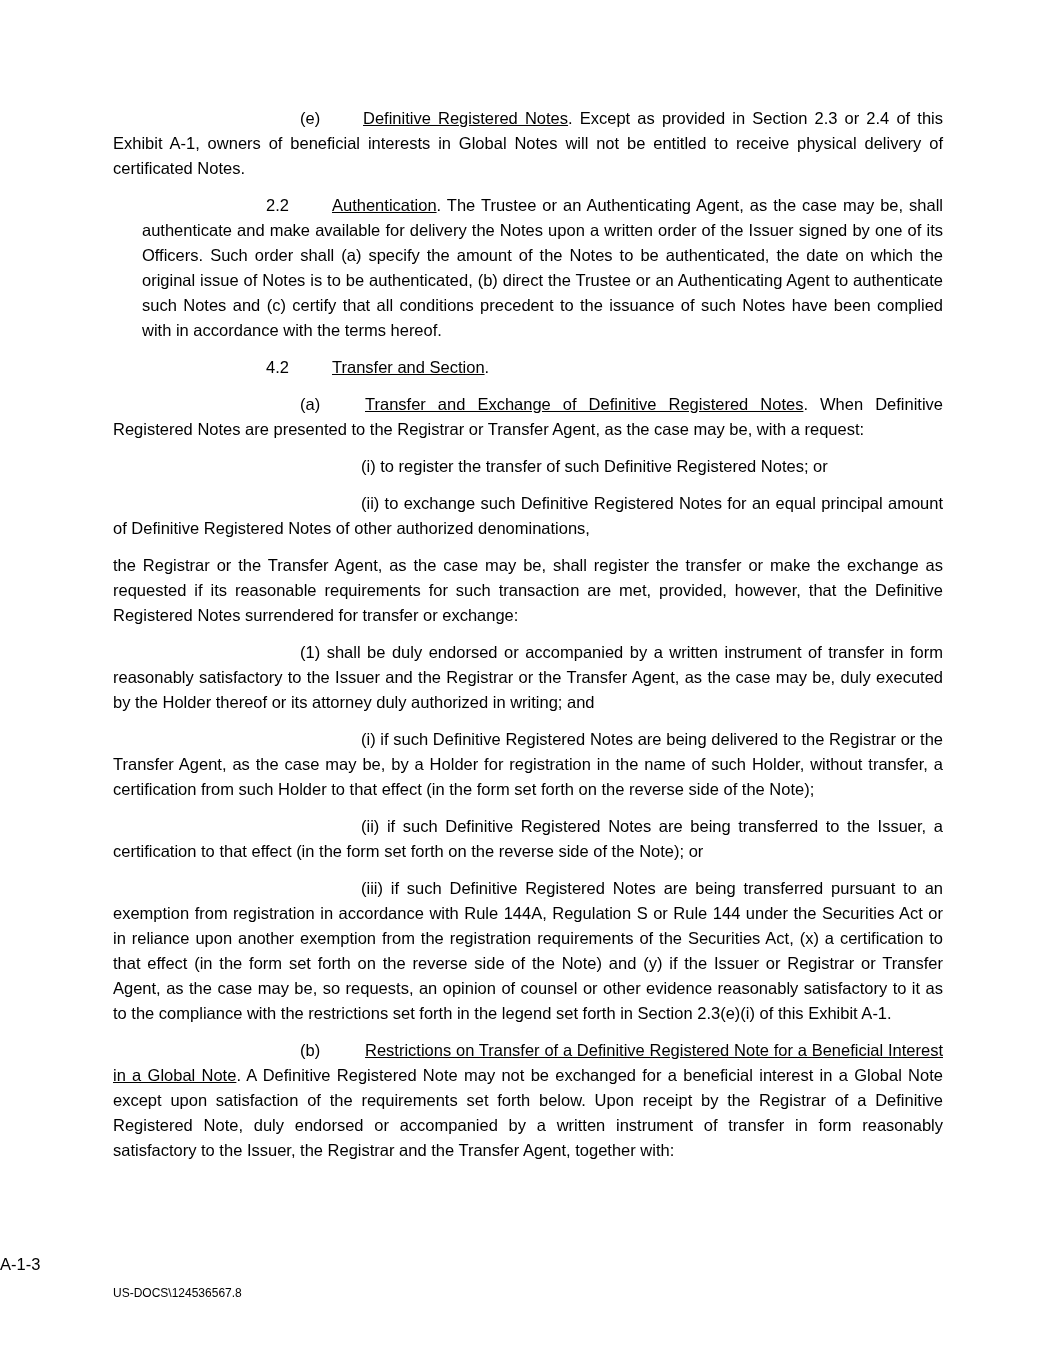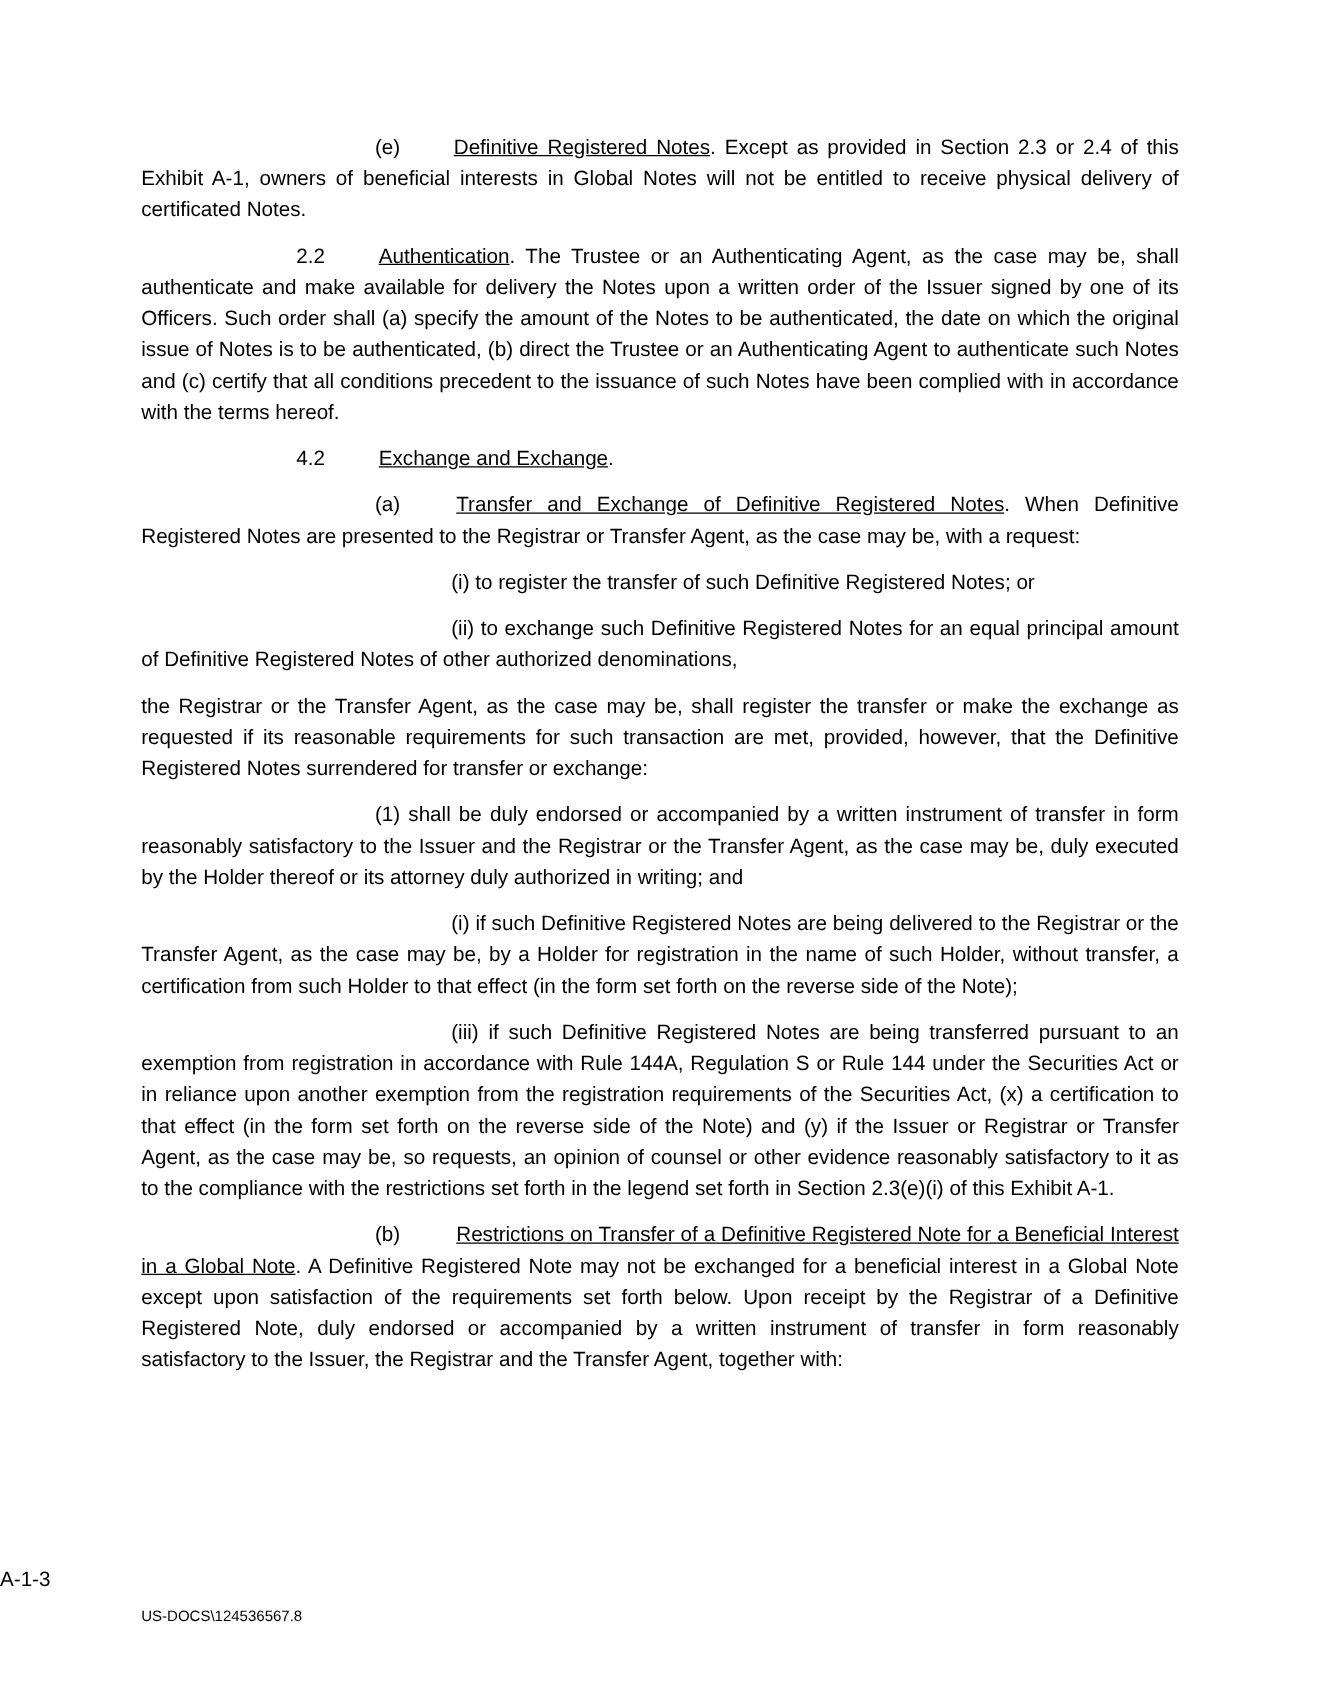--- a/index.html
+++ b/index.html
@@ -17,21 +17,21 @@
     position: absolute;
     left: 113px;
     top: 106px;
     width: 830px;
   }
   .para {
     margin: 0 0 12px 0;
     text-align: justify;
     line-height: 25px;
   }
-  .ind1 { text-indent: 124px; }   
+  .ind1 { text-indent: 124px; margin-left: 29px; }   
   .ind2 { text-indent: 187px; }   
   .ind3 { text-indent: 248px; margin-top: 12px; }   
   .lbl { display: inline-block; text-indent: 0; }
   .w63 { width: 63px; }
   .w65 { width: 65px; }
   .w66 { width: 66px; }
   .ul { text-decoration: underline; }
   .footer-page {
     position: absolute;
     top: 1252px;
@@ -51,35 +51,36 @@
 </head>
 <body>
 
 <div class="page">
   <div class="content">
 
     <p class="para ind2"><span class="lbl w63">(e)</span><span class="ul">Definitive Registered Notes</span><span>. Except as provided in Section 2.3 or 2.4 of this Exhibit A-1, owners of beneficial interests in Global Notes will not be entitled to receive physical delivery of certificated Notes.</span></p>
 
     <p class="para ind1"><span class="lbl w66">2.2</span><span class="ul">Authentication</span><span>. The Trustee or an Authenticating Agent, as the case may be, shall authenticate and make available for delivery the Notes upon a written order of the Issuer signed by one of its Officers. Such order shall (a) specify the amount of the Notes to be authenticated, the date on which the original issue of Notes is to be authenticated, (b) direct the Trustee or an Authenticating Agent to authenticate such Notes and (c) certify that all conditions precedent to the issuance of such Notes have been complied with in accordance with the terms hereof.</span></p>
 
-    <p class="para ind1"><span class="lbl w66">4.2</span><span class="ul">Exchange and Exchange</span><span>.</span></p>
+    <p class="para ind1"><span class="lbl w66">4.2</span><span class="ul">Transfer and Section</span><span>.</span></p>
 
     <p class="para ind2"><span class="lbl w65">(a)</span><span class="ul">Transfer and Exchange of Definitive Registered Notes</span><span>. When Definitive Registered Notes are presented to the Registrar or Transfer Agent, as the case may be, with a request:</span></p>
 
     <p class="para ind3"><span>(i) to register the transfer of such Definitive Registered Notes; or</span></p>
 
     <p class="para ind3"><span>(ii) to exchange such Definitive Registered Notes for an equal principal amount of Definitive Registered Notes of other authorized denominations,</span></p>
 
     <p class="para"><span>the Registrar or the Transfer Agent, as the case may be, shall register the transfer or make the exchange as requested if its reasonable requirements for such transaction are met, provided, however, that the Definitive Registered Notes surrendered for transfer or exchange:</span></p>
 
     <p class="para ind2"><span>(1) shall be duly endorsed or accompanied by a written instrument of transfer in form reasonably satisfactory to the Issuer and the Registrar or the Transfer Agent, as the case may be, duly executed by the Holder thereof or its attorney duly authorized in writing; and</span></p>
 
 
     <p class="para ind3"><span>(i) if such Definitive Registered Notes are being delivered to the Registrar or the Transfer Agent, as the case may be, by a Holder for registration in the name of such Holder, without transfer, a certification from such Holder to that effect (in the form set forth on the reverse side of the Note);</span></p>
 
+    <p class="para ind3"><span>(ii) if such Definitive Registered Notes are being transferred to the Issuer, a certification to that effect (in the form set forth on the reverse side of the Note); or</span></p>
 
     <p class="para ind3"><span>(iii) if such Definitive Registered Notes are being transferred pursuant to an exemption from registration in accordance with Rule 144A, Regulation S or Rule 144 under the Securities Act or in reliance upon another exemption from the registration requirements of the Securities Act, (x) a certification to that effect (in the form set forth on the reverse side of the Note) and (y) if the Issuer or Registrar or Transfer Agent, as the case may be, so requests, an opinion of counsel or other evidence reasonably satisfactory to it as to the compliance with the restrictions set forth in the legend set forth in Section 2.3(e)(i) of this Exhibit A-1.</span></p>
 
     <p class="para ind2"><span class="lbl w65">(b)</span><span class="ul">Restrictions on Transfer of a Definitive Registered Note for a Beneficial Interest in a Global Note</span><span>. A Definitive Registered Note may not be exchanged for a beneficial interest in a Global Note except upon satisfaction of the requirements set forth below. Upon receipt by the Registrar of a Definitive Registered Note, duly endorsed or accompanied by a written instrument of transfer in form reasonably satisfactory to the Issuer, the Registrar and the Transfer Agent, together with:</span></p>
 
   </div>
 
   <div class="footer-page">A-1-3</div>
   <div class="footer-doc">US-DOCS\124536567.8</div>
 </div>

